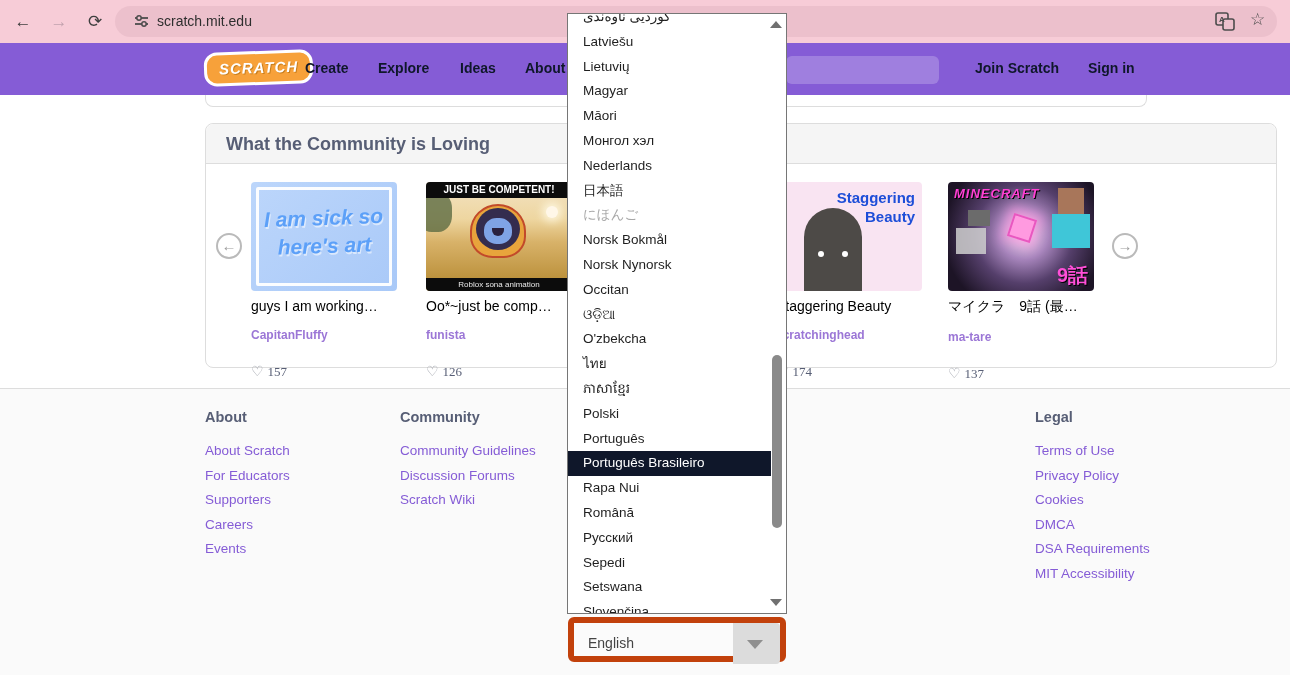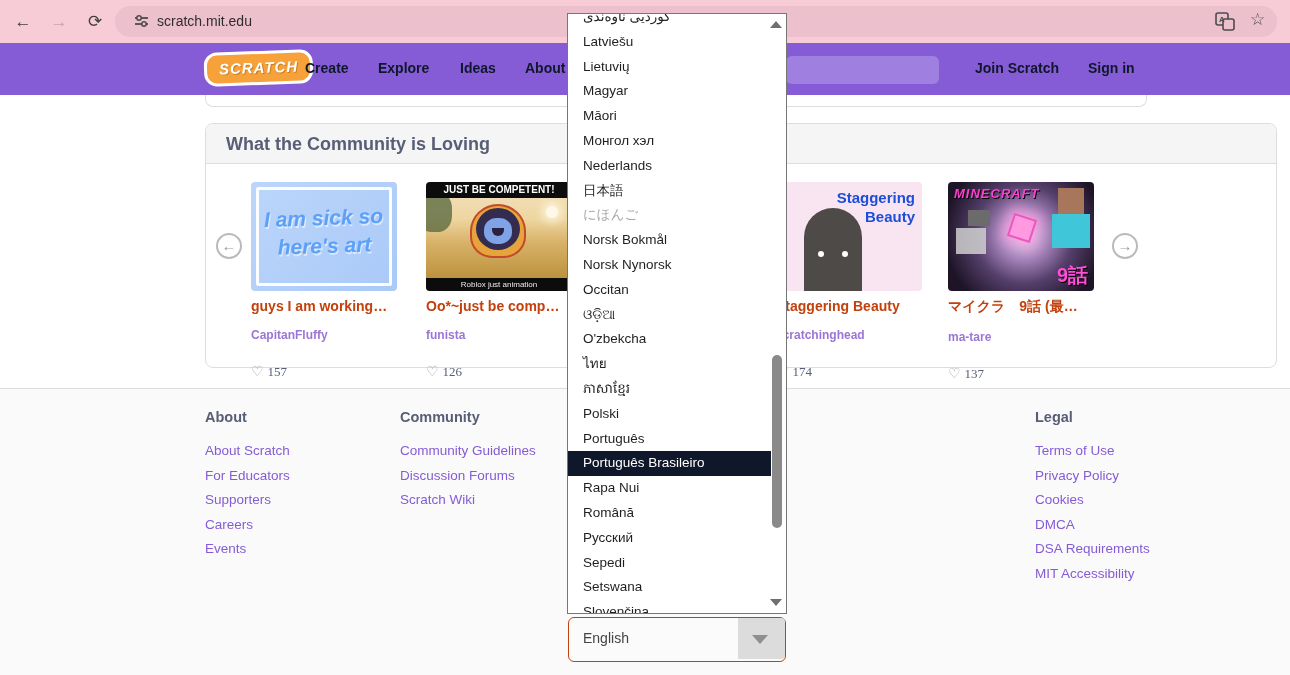--- a/index.html
+++ b/index.html
@@ -43,21 +43,21 @@
   #community-header { left:0; top:0; width:100%; height:40px; background:#f5f5f5;
     border-bottom:1px solid #dddddd; border-radius:8px 8px 0 0; }
   #community-title { left:20px; top:0; height:40px; line-height:40px; font-size:18px;
     font-weight:bold; color:#575e75; }
   .carousel-arrow { top:109px; width:26px; height:26px; border:2px solid #bababa;
     border-radius:50%; color:#9c9c9c; font-size:15px; text-align:center; line-height:22px;
     cursor:pointer; background:#ffffff; }
   .card { top:58px; width:146px; }
   .thumb { position:relative; width:146px; height:109px; border-radius:4px; overflow:hidden;
     cursor:pointer; }
-  .card-title { margin-top:7px; font-size:14px; font-weight:bold; color:#c2410c;
+  .card-title { margin-top:7px; font-size:14px; font-weight:normal; color:#000000;
     white-space:nowrap; overflow:hidden; cursor:pointer; }
   .card-author { margin-top:14px; font-size:12px; font-weight:bold; color:#9b76d6;
     white-space:nowrap; cursor:pointer; }
   .card-loves { margin-top:21px; font-size:13px; color:#575e75;font-family:Liberation Serif, serif; }
   .heart { color:#a5a8b0; font-size:14px; margin-right:4px; }
 
   
   #thumb1 { background:linear-gradient(135deg,#bcd6fb,#a9c9f8); }
   #thumb1-frame { position:absolute; left:5px; top:5px; right:5px; bottom:5px;
     border:3px solid rgba(255,255,255,0.95); border-radius:2px; }
@@ -114,21 +114,21 @@
   .li.sel { background:#0f172a; color:#ffffff; }
   .scroll-arrow { position:absolute; right:4px; width:0; height:0; cursor:pointer;
     border-left:6px solid transparent; border-right:6px solid transparent; }
   #scroll-up { top:7px; border-bottom:7px solid #707070; }
   #scroll-down { bottom:7px; border-top:7px solid #707070; }
   #scroll-thumb { position:absolute; right:4px; top:341px; width:10px; height:173px;
     background:#8a8a8a; border-radius:5px; cursor:pointer; }
 
   
   #lang-select { left:568px; top:617px; width:218px; height:45px; background:#fbfbfb;
-    border:1px solid #c2410c; border-radius:6px; z-index:100; cursor:pointer; }
+    border:6px solid #c2410c; border-radius:6px; z-index:100; cursor:pointer; }
   #lang-select-value { position:absolute; left:14px; top:0; height:41px; line-height:41px;
     font-size:14px; color:#444444; }
   #lang-select-arrowzone { position:absolute; right:0; top:0; width:47px; height:41px;
     background:#dcdcdc; border-radius:0 4px 4px 0; }
   #lang-select-arrowzone b { position:absolute; left:14px; top:17px; width:0; height:0;
     border-left:8px solid transparent; border-right:8px solid transparent;
     border-top:9px solid #8f8f8f; }
 
   
   #footer { left:0; top:388px; width:1290px; height:287px; background:#fafafa;
@@ -199,21 +199,21 @@
 
     <div class="abs card" style="left:220px">
       <div class="thumb" id="thumb2">
         <div id="thumb2-tree"></div>
         <div id="thumb2-sun"></div>
         <div id="thumb2-hood"></div>
         <div id="thumb2-hair"></div>
         <div id="thumb2-face"></div>
         <div id="thumb2-mouth"></div>
         <div class="black-bar" id="thumb2-top">JUST BE COMPETENT!</div>
-        <div class="black-bar" id="thumb2-bottom">Roblox just animation</div>
+        <div class="black-bar" id="thumb2-bottom">Roblox sona animation</div>
       </div>
       <div class="card-title">Oo*~just be comp…</div>
       <div class="card-author">funista</div>
       <div class="card-loves"><span class="heart">♡</span><span>126</span></div>
     </div>
 
     <div class="abs card" style="left:570px">
       <div class="thumb" id="thumb4">
         <div id="thumb4-worm">
           <span class="worm-eye" style="left:14px"></span>

